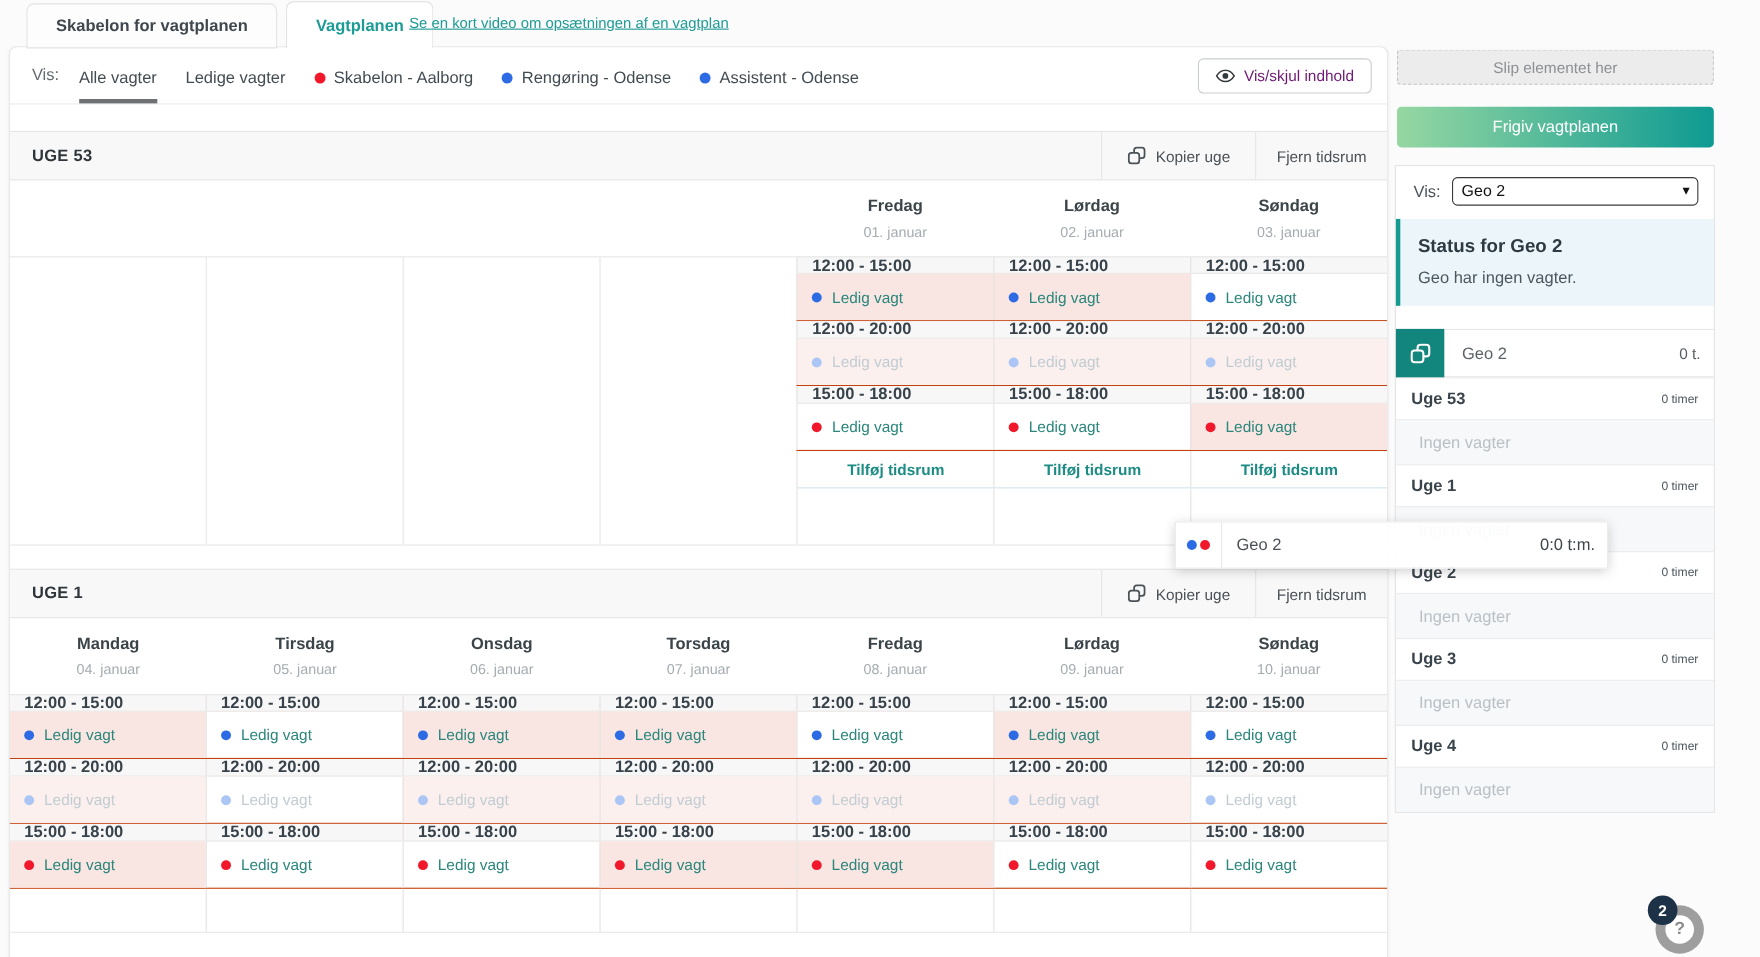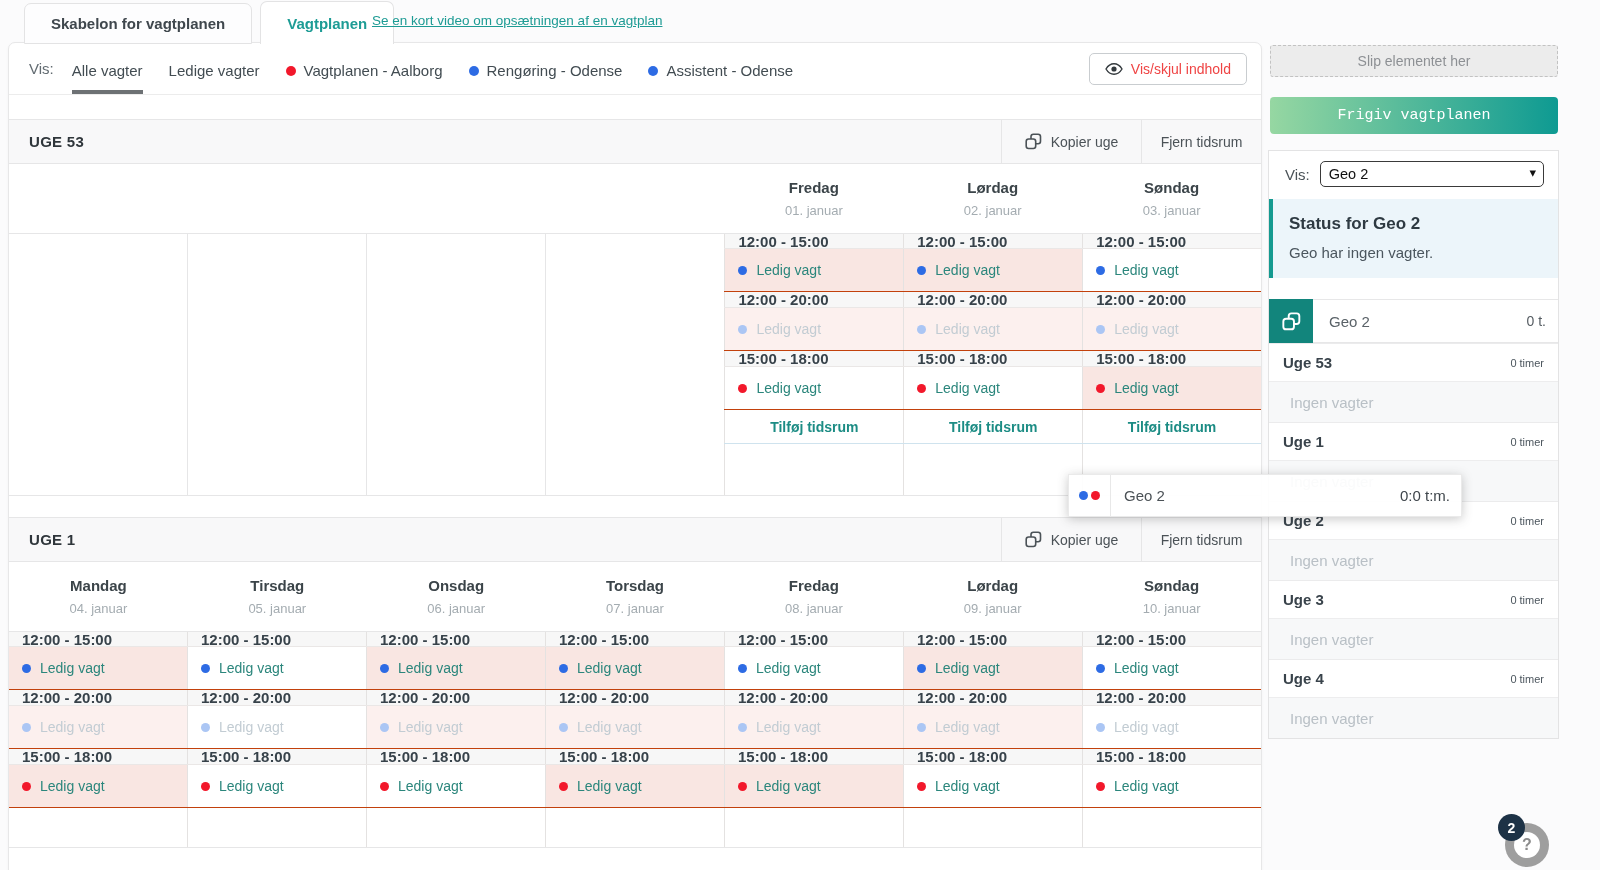--- a/index.html
+++ b/index.html
@@ -21,21 +21,21 @@
              border:1px solid #e7e7e8; border-radius:7px 7px 0 0; box-shadow:0 1px 3px rgba(0,0,0,.04); }
 
   
   .filterbar { display:flex; align-items:stretch; height:52px; border-bottom:1px solid #ececec; padding:0 14px 0 20px; }
   .filterbar .vis-label { display:flex; align-items:center; color:#626b71; font-size:15px; margin-right:18px; }
   .fitems { display:flex; align-items:stretch; }
   .fitem { display:flex; align-items:center; font-size:15px; color:#424c52; margin-right:26px; cursor:pointer; padding-top:4px; }
   .fitem.active { border-bottom:4px solid #6d7174; padding-top:8px; }
   .fitem .dot { width:10px; height:10px; border-radius:50%; margin-right:8px; flex:none; }
   .eye-btn { margin-left:auto; align-self:center; display:flex; align-items:center; gap:8px; background:#fff;
-             border:1px solid #c9cdd0; border-radius:5px; padding:7px 15px; font-size:14px; color:#ef4444; cursor:pointer; }
+             border:1px solid #c9cdd0; border-radius:5px; padding:7px 15px; font-size:14px; color:#701a75; cursor:pointer; }
 
   
   .week { margin-top:24px; }
   .week + .week { margin-top:21px; }
   .week-header { height:45px; background:#f8f8f9; border-top:1px solid #e6e6e7; border-bottom:1px solid #e6e6e7;
                  display:flex; align-items:stretch; }
   .week-title { flex:1; display:flex; align-items:center; padding-left:20px; font-size:15px; font-weight:bold;
                 color:#2f363b; letter-spacing:.3px; }
   .wk-btn { display:flex; align-items:center; justify-content:center; gap:9px; border:none; background:transparent;
             border-left:1px solid #e6e6e7; font-size:14px; color:#4b5257; cursor:pointer; font-family:inherit; }
@@ -70,21 +70,21 @@
   .trail-row { border-bottom:1px solid #e6e6e7; }
   .grid53 .lead { width:57.1428%; } .grid53 .rows { width:42.8572%; }
   .fullweek .rows { width:100%; }
 
   
   .dropzone { position:absolute; left:1270px; top:45px; width:288px; height:32px; background:#ececec;
               border:1px dashed #c2c2c2; border-radius:3px; display:flex; align-items:center; justify-content:center;
               font-size:14px; color:#8d9094; }
   .release-btn { position:absolute; left:1270px; top:97px; width:288px; height:37px; border:none; border-radius:4px;
                  background:linear-gradient(to right,#96d7a2,#0e9a92); color:#fff; font-size:15px;
-                 font-family:Liberation Mono, monospace; cursor:pointer; }
+                 font-family:Liberation Sans, sans-serif; cursor:pointer; }
   .sidecard { position:absolute; left:1268px; top:150px; width:291px; background:#fff; border:1px solid #e3e3e4; }
   .vis-row { display:flex; align-items:center; padding:10px 14px 12px 16px; font-size:15px; color:#4a5257; }
   .selwrap { position:relative; margin-left:10px; flex:1; }
   .selwrap select { width:100%; height:26px; appearance:none; -webkit-appearance:none; background:#fff;
                     border:1.5px solid #3a3a3a; border-radius:5px; font-size:14.5px; font-family:inherit;
                     color:#111; padding:0 24px 0 8px; cursor:pointer; }
   .selwrap .chev { position:absolute; right:8px; top:4px; font-size:13px; color:#111; pointer-events:none; }
   .statusbox { background:#ecf5fa; border-left:4px solid #159a90; padding:15px 16px 17px 16px; }
   .statusbox h3 { font-size:17px; color:#2e3a42; margin-bottom:10px; }
   .statusbox p { font-size:15px; color:#4b565e; }
@@ -137,21 +137,21 @@
       <span class="vis-label">Vis:</span>
       <div class="fitems">
           <div class="fitem active">
             <span>Alle vagter</span>
           </div>
           <div class="fitem">
             <span>Ledige vagter</span>
           </div>
           <div class="fitem">
             <span class="dot" style="background: rgb(242, 24, 43);"></span>
-            <span>Vagtplanen - Aalborg</span>
+            <span>Skabelon - Aalborg</span>
           </div>
           <div class="fitem">
             <span class="dot" style="background: rgb(45, 107, 228);"></span>
             <span>Rengøring - Odense</span>
           </div>
           <div class="fitem">
             <span class="dot" style="background: rgb(45, 107, 228);"></span>
             <span>Assistent - Odense</span>
           </div>
         </div>

